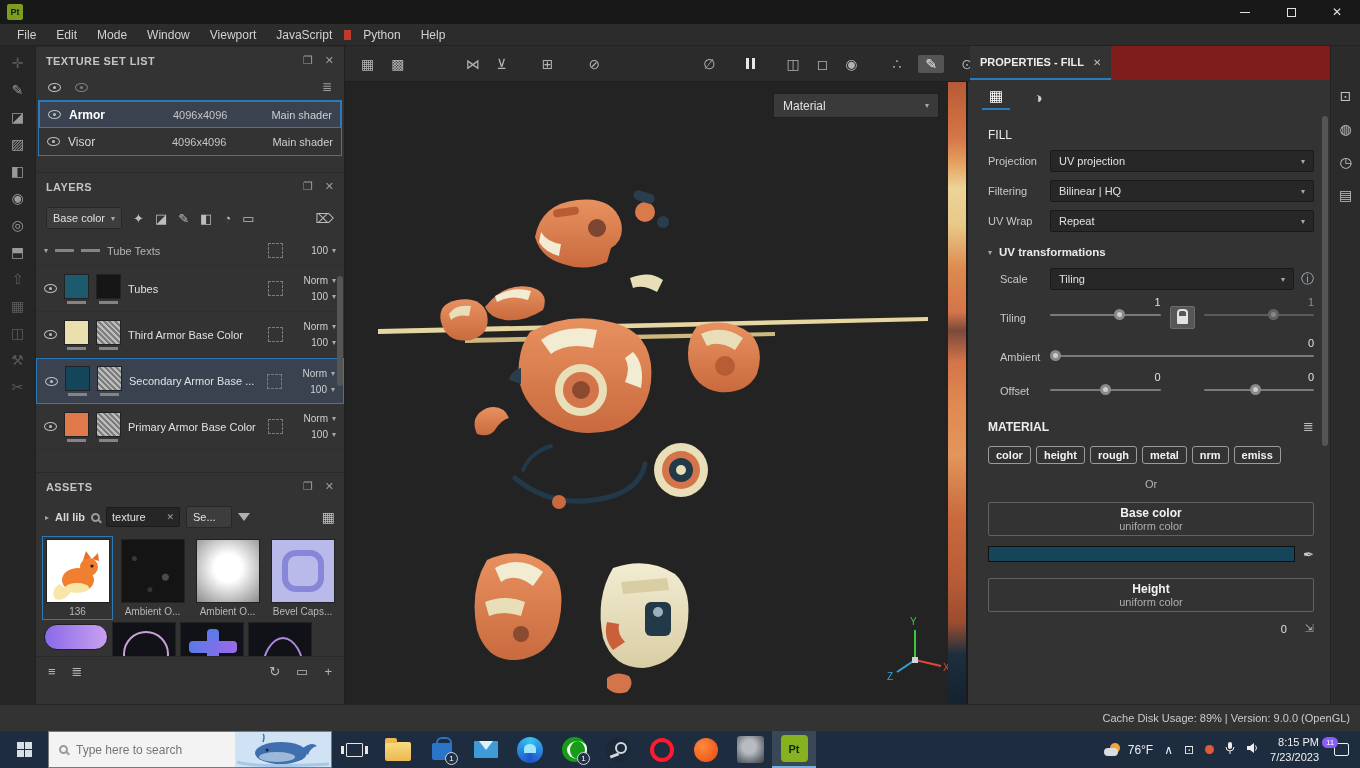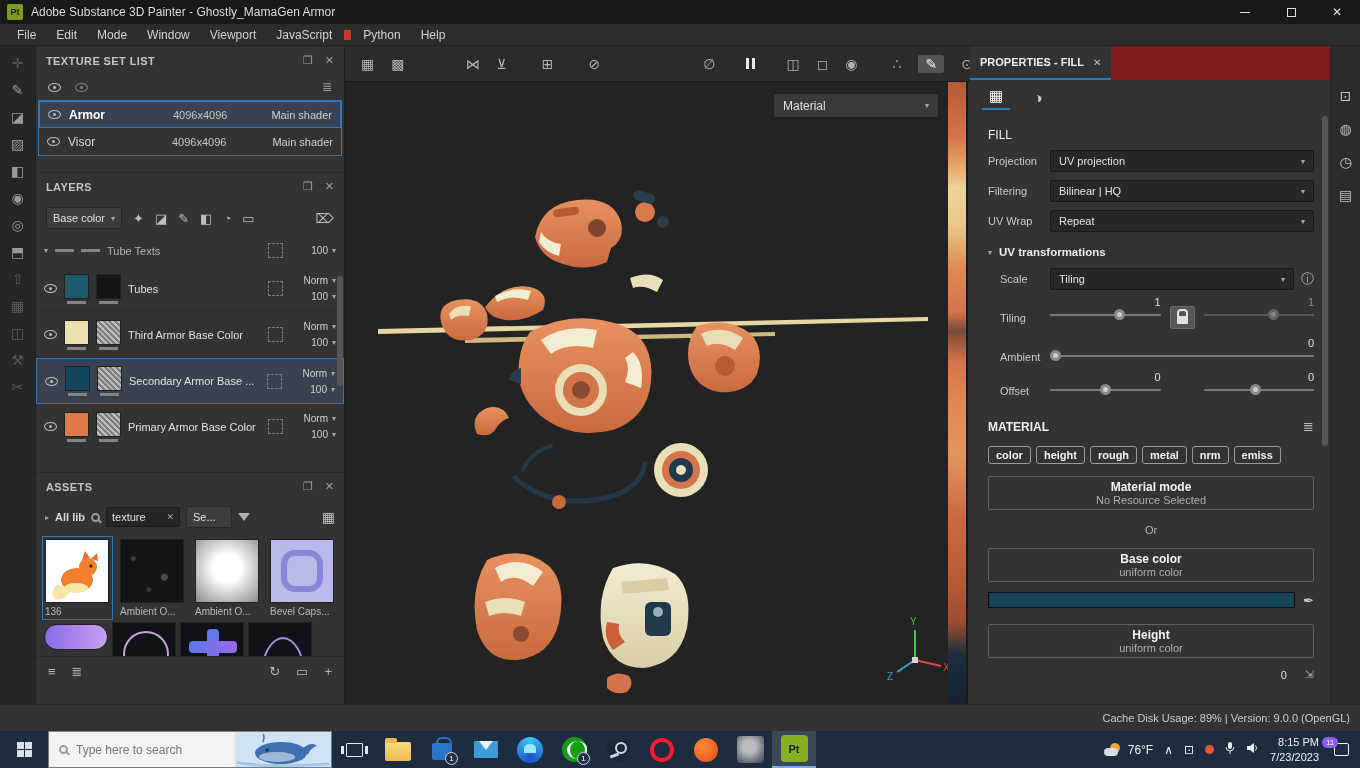--- a/index.html
+++ b/index.html
@@ -82,21 +82,21 @@
   .assets-filter{height:34px;display:flex;align-items:center;gap:6px;padding:0 9px}
   .crumb{font-size:11px;color:#d8d8d8;font-weight:bold}
   .mag{width:9px;height:9px;border:2px solid #9a9a9a;border-radius:50%;position:relative;flex:none}
   .mag::after{content:"";position:absolute;width:5px;height:2px;background:#9a9a9a;transform:rotate(45deg);right:-4px;bottom:-2px}
   .search-box{width:74px;height:20px;background:#262626;border:1px solid #1b1b1b;border-radius:2px;
     display:flex;align-items:center;padding:0 5px;gap:4px}
   .search-box input{flex:1;min-width:0;background:transparent;border:0;outline:0;color:#e0e0e0;font-size:11px;font-family:inherit}
   .xclear{font-size:9px;color:#9e9e9e}
   .funnel{width:0;height:0;border-left:6px solid transparent;border-right:6px solid transparent;border-top:8px solid #b0b0b0}
   .tilegrid{display:flex;gap:4px;padding:2px 6px}
-  .tile{width:90px;display:flex;flex-direction:column;gap:3px;padding:2px;border:1px solid transparent}
+  .tile{width:90px;display:flex;flex-direction:column;align-items:center;gap:3px;padding:2px;border:1px solid transparent}
   .tile.sel{border-color:#2d7ab8}
   .tile-thumb{width:64px;height:64px;border:1px solid #222;overflow:hidden}
   .tile-label{font-size:10px;color:#b8b8b8;max-width:66px;white-space:nowrap;overflow:hidden}
   .th-noise{background:
      radial-gradient(circle at 20% 30%,#3a3a3a 2px,transparent 3px),
      radial-gradient(circle at 70% 60%,#4a4a4a 3px,transparent 4px),
      radial-gradient(circle at 45% 80%,#333 2px,transparent 3px),#141414}
   .th-grad{background:radial-gradient(circle at 50% 45%,#fff 0 30%,#bdbdbd 70%,#8a8a8a 100%)}
   .th-bevel{background:#b9b9ea;position:relative}
   .th-bevel::after{content:"";position:absolute;inset:10px;border:6px solid #8886d8;border-radius:14px}
@@ -226,21 +226,20 @@
   .notif-ico{width:15px;height:13px;border:1px solid #f0f0f0;border-radius:2px}
   .nbadge{position:absolute;left:-8px;top:-6px;background:#8b5cf6;border-radius:7px;padding:1px 4px;font-size:8px;color:#fff}
 </style>
 </head>
 <body>
 
 <div id="app">
 
   <div class="titlebar">
     <span class="app-ico">Pt</span>
-    <span class="tb-title">Adobe Substance 3D Painter - Ghostly_MamaGen Armor</span>
     <div class="winbtns">
       <div class="winbtn">
           <span class="minbar"></span>
         </div>
       <div class="winbtn">
           <span class="maxbox"></span>
         </div>
       <div class="winbtn">
           <span>✕</span>
         </div>
@@ -723,24 +722,20 @@
 
         <div class="chanrow">
           <span class="chanbtn">color</span>
           <span class="chanbtn">height</span>
           <span class="chanbtn">rough</span>
           <span class="chanbtn">metal</span>
           <span class="chanbtn">nrm</span>
           <span class="chanbtn">emiss</span>
         </div>
 
-        <div class="bigbox">
-          <div class="t">Material mode</div>
-          <div class="s">No Resource Selected</div>
-        </div>
 
         <div class="orline">Or</div>
 
         <div class="bigbox">
           <div class="t">Base color</div>
           <div class="s">uniform color</div>
         </div>
 
         <div class="swatchrow">
           <span class="swatch" style="background: rgb(20, 69, 91);"></span>

